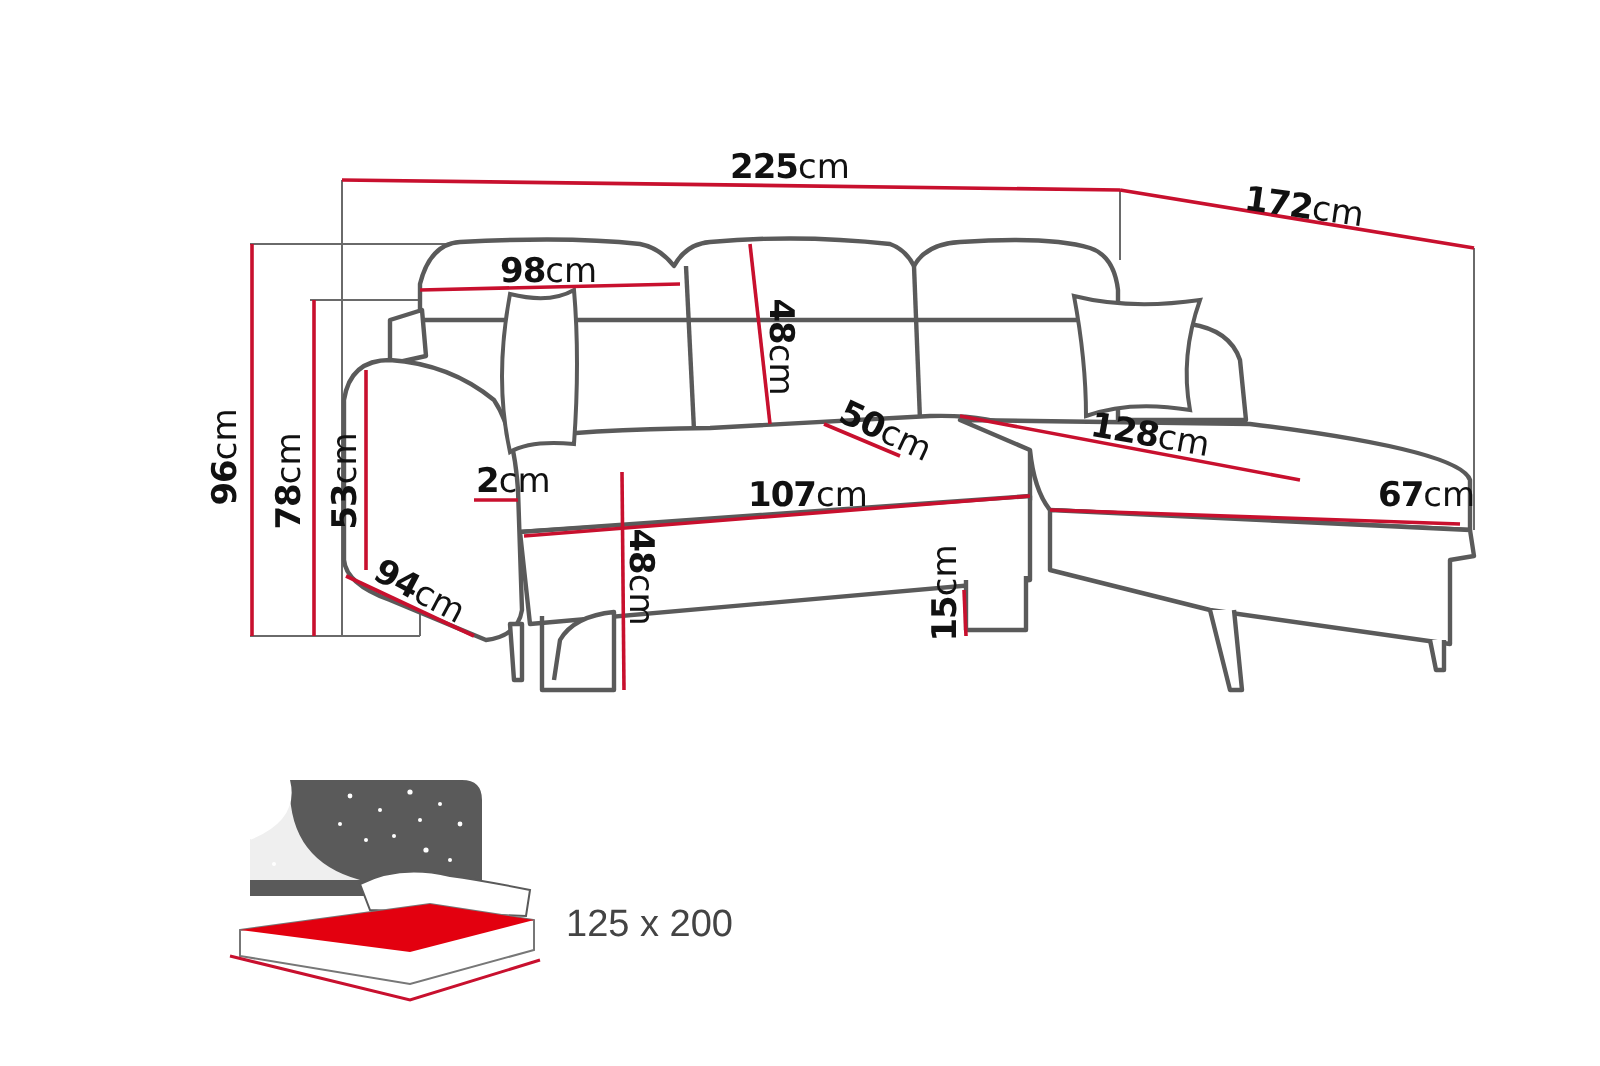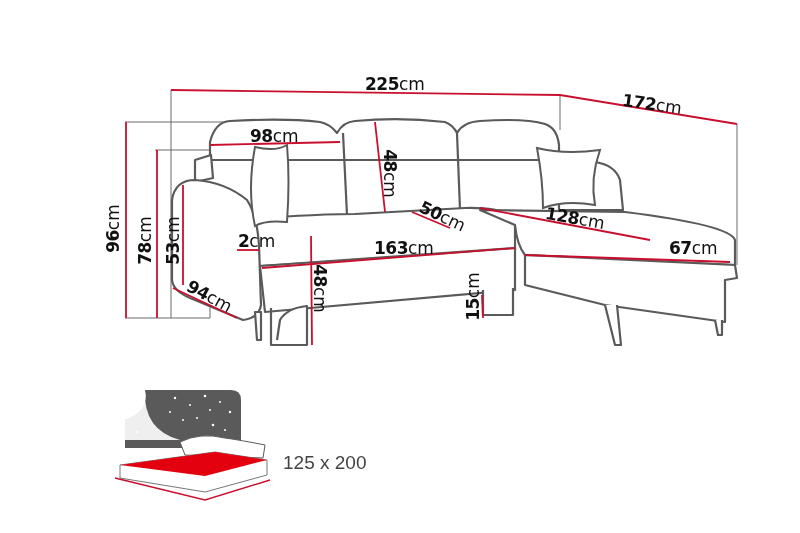--- a/index.html
+++ b/index.html
@@ -104,20 +104,20 @@
   <div class="dim-label" style="left:340px;top:76px;"><span class="num">225</span><span class="unit">cm</span></div>
   <div class="dim-label" style="left:597px;top:96px;transform:rotate(8deg);"><span class="num">172</span><span class="unit">cm</span></div>
   <div class="dim-label" style="left:225px;top:128px;"><span class="num">98</span><span class="unit">cm</span></div>
   <div class="dim-label" style="left:340px;top:165px;transform:rotate(90deg);"><span class="num">48</span><span class="unit">cm</span></div>
   <div class="dim-label" style="left:64px;top:220px;transform:rotate(-90deg);"><span class="num">96</span><span class="unit">cm</span></div>
   <div class="dim-label" style="left:96px;top:232px;transform:rotate(-90deg);"><span class="num">78</span><span class="unit">cm</span></div>
   <div class="dim-label" style="left:124px;top:232px;transform:rotate(-90deg);"><span class="num">53</span><span class="unit">cm</span></div>
   <div class="dim-label" style="left:213px;top:233px;"><span class="num">2</span><span class="unit">cm</span></div>
   <div class="dim-label" style="left:393px;top:208px;transform:rotate(25deg);"><span class="num">50</span><span class="unit">cm</span></div>
   <div class="dim-label" style="left:520px;top:210px;transform:rotate(10deg);"><span class="num">128</span><span class="unit">cm</span></div>
-  <div class="dim-label" style="left:349px;top:240px;"><span class="num">163</span><span class="unit">cm</span></div>
-  <div class="dim-label" style="left:644px;top:240px;"><span class="num">67</span><span class="unit">cm</span></div>
+  <div class="dim-label" style="left:349px;top:240px;"><span class="num">107</span><span class="unit">cm</span></div>
+  <div class="dim-label" style="left:664px;top:240px;"><span class="num">67</span><span class="unit">cm</span></div>
   <div class="dim-label" style="left:160px;top:288px;transform:rotate(28deg);"><span class="num">94</span><span class="unit">cm</span></div>
   <div class="dim-label" style="left:270px;top:280px;transform:rotate(90deg);"><span class="num">48</span><span class="unit">cm</span></div>
   <div class="dim-label" style="left:424px;top:288px;transform:rotate(-90deg);"><span class="num">15</span><span class="unit">cm</span></div>
 
   <div class="bed-size">125 x 200</div>
 </div>
 
 </body></html>

